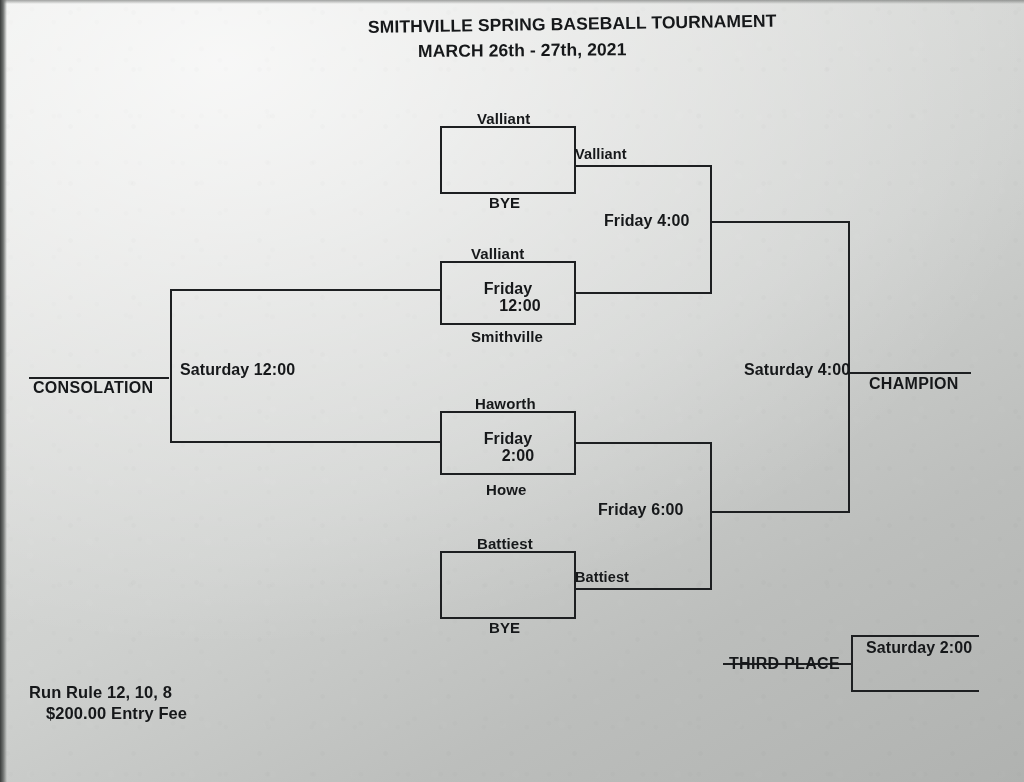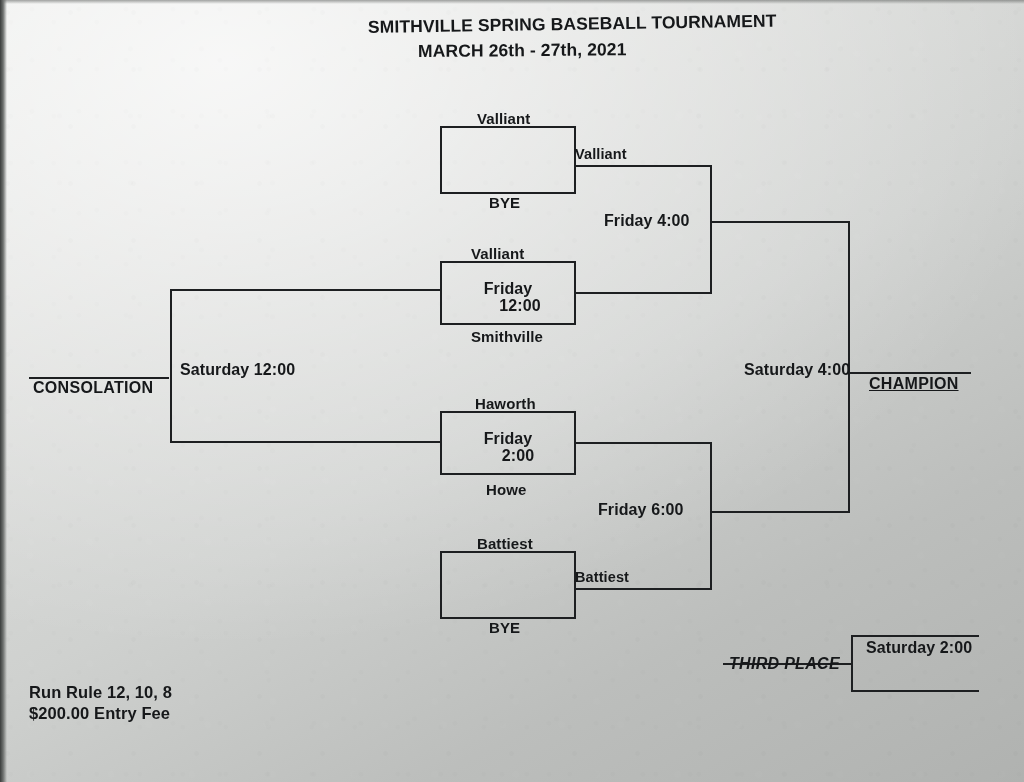--- a/index.html
+++ b/index.html
@@ -156,42 +156,42 @@
   <div class="lyr">
 
     <div class="h" style="left:711px; top:221px; width:139px;"></div>
 
     <div class="h" style="left:711px; top:511px; width:139px;"></div>
 
     <div class="v" style="left:848px; top:221px; height:292px;"></div>
     <div class="t gametime" style="left:744px; top:361px;">Saturday 4:00</div>
 
     <div class="h" style="left:849px; top:372px; width:122px;"></div>
-    <div class="t bigcap" style="left:869px; top:375px;text-decoration:underline;">CHAMPION</div>
+    <div class="t bigcap" style="left:869px; top:375px;">CHAMPION</div>
   </div>
 
   <div class="lyr">
 
     <div class="h" style="left:170px; top:289px; width:271px;"></div>
 
     <div class="h" style="left:170px; top:441px; width:271px;"></div>
 
     <div class="v" style="left:170px; top:289px; height:154px;"></div>
     <div class="t gametime" style="left:180px; top:361px;">Saturday 12:00</div>
 
     <div class="h" style="left:29px; top:377px; width:140px;"></div>
     <div class="t bigcap" style="left:33px; top:379px;">CONSOLATION</div>
   </div>
 
   <div class="lyr">
     <div class="h" style="left:723px; top:663px; width:129px;"></div>
-    <div class="t bigcap" style="left:729px; top:655px;font-style:italic;">THIRD PLACE</div>
+    <div class="t bigcap" style="left:729px; top:655px;">THIRD PLACE</div>
     <div class="v" style="left:851px; top:635px; height:57px;"></div>
     <div class="h" style="left:851px; top:635px; width:128px;"></div>
     <div class="h" style="left:851px; top:690px; width:128px;"></div>
     <div class="t gametime" style="left:866px; top:639px;">Saturday 2:00</div>
   </div>
 
   <div class="lyr">
     <div class="t foot" style="left:29px; top:682px;">Run Rule 12, 10, 8</div>
-    <div class="t foot" style="left:29px; top:703px;">$200.00 Entry Fee</div>
+    <div class="t foot" style="left:46px; top:703px;">$200.00 Entry Fee</div>
   </div>
 </div>
 
 </body></html>

